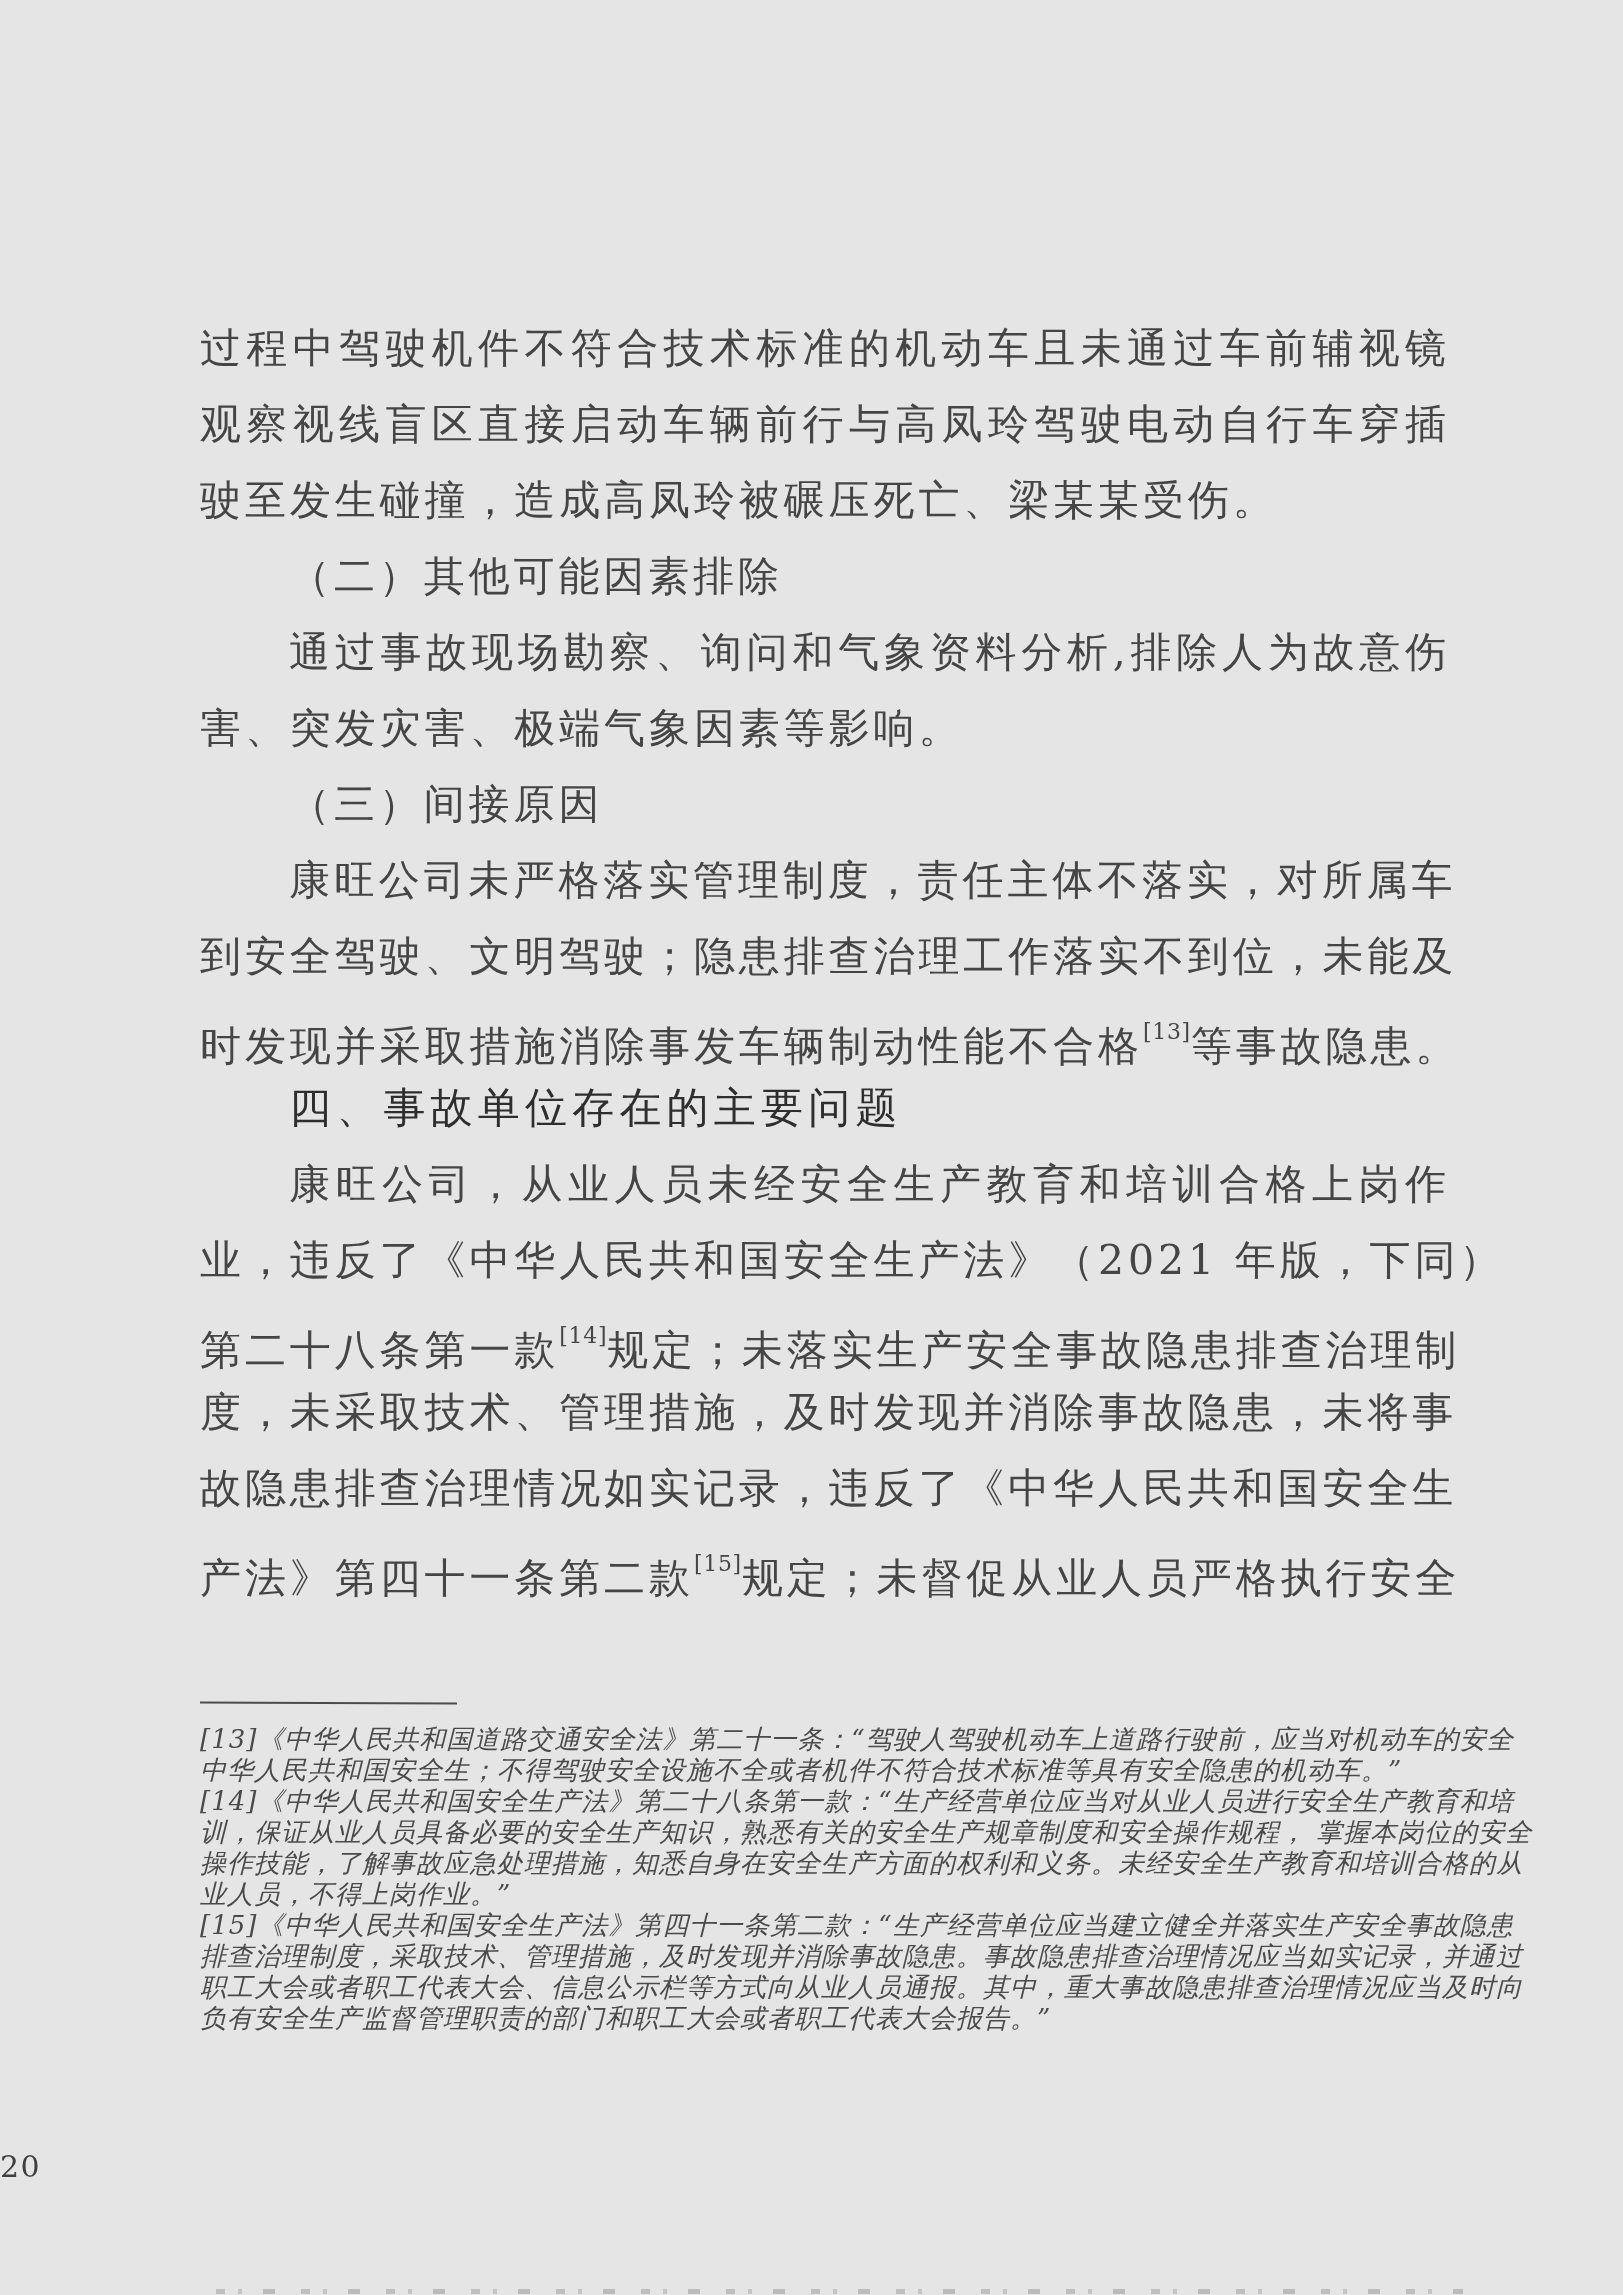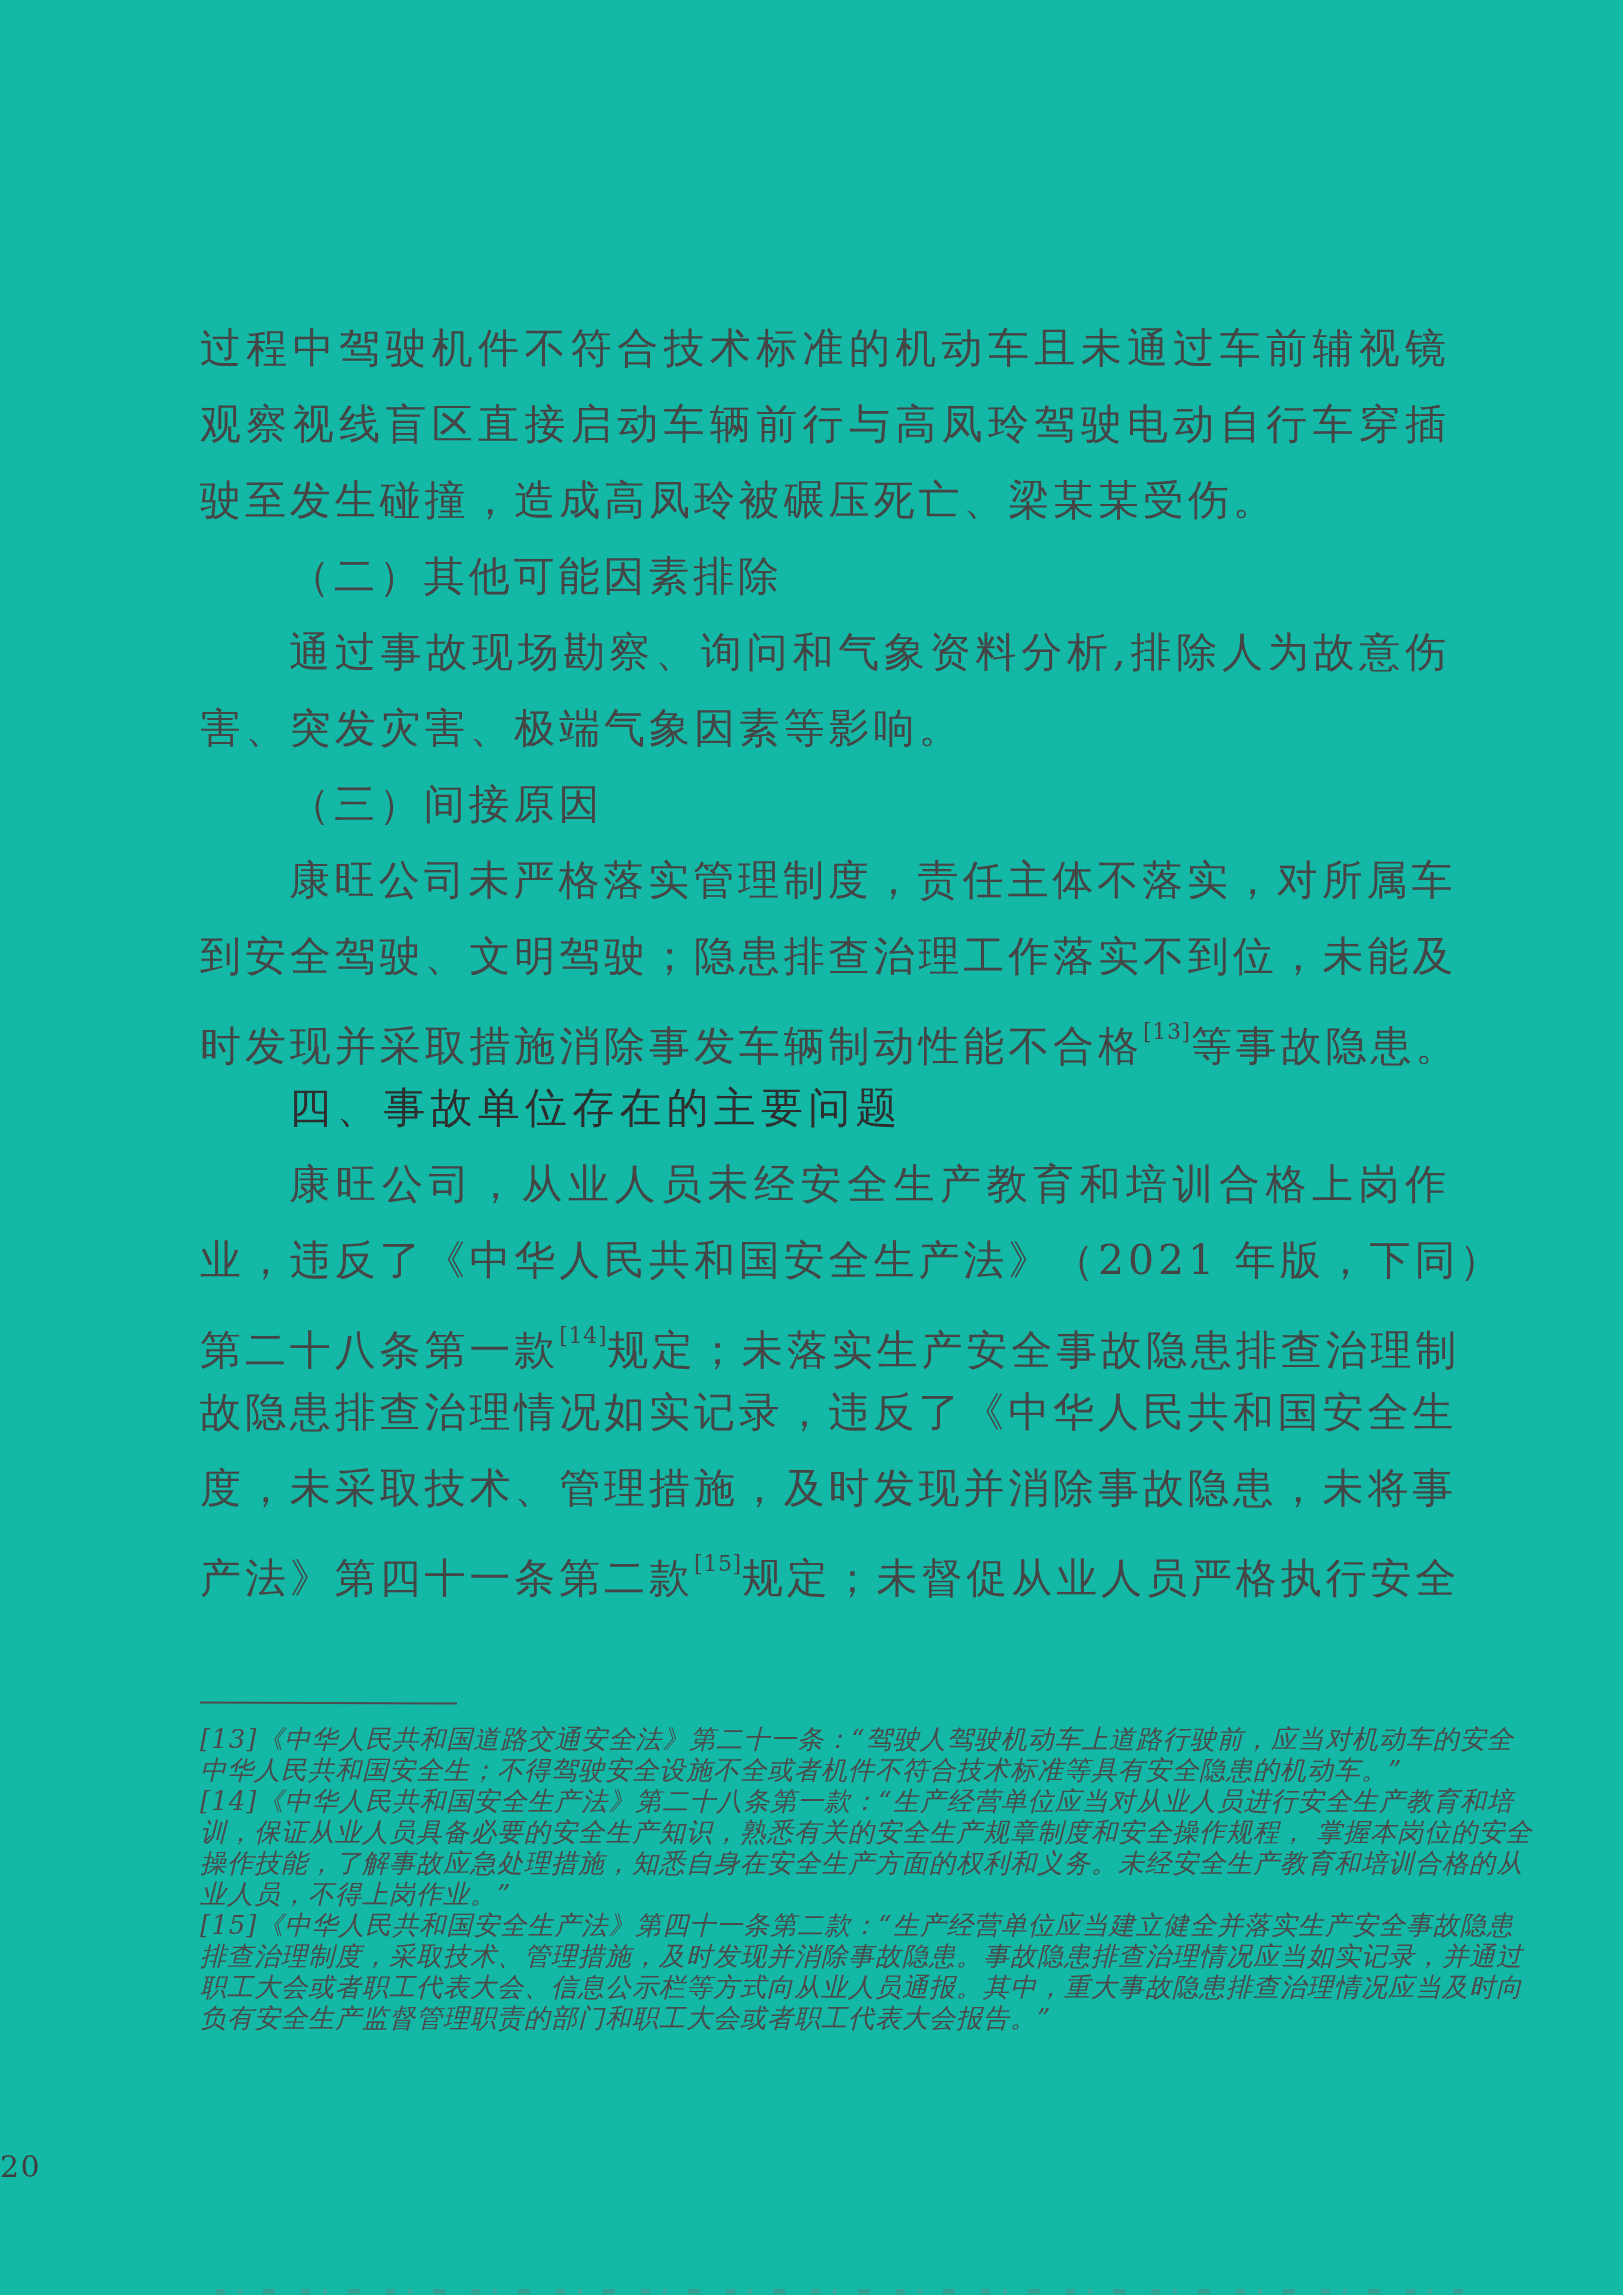--- a/index.html
+++ b/index.html
@@ -1,19 +1,19 @@
 <!DOCTYPE html>
 <html style="font-size:10.5px"><head>
 <meta charset="utf-8">
 <style>
   html,body { margin:0; padding:0; background:#ffffff; }
   .page {
     position:relative;
     width:1623px; height:2295px;
-    background:#14b8a6;
+    background:#e5e5e5;
     overflow:hidden;
     font-family:"DejaVu Serif","Liberation Serif",serif;
     color:#454545;
   }
   
   .body-text {
     position:absolute; left:200px; top:310px; width:1250px;
     font-size:41px; line-height:76px;
   }
   .line {
@@ -90,22 +90,22 @@
     <div class="line">到安全驾驶、文明驾驶；隐患排查治理工作落实不到位，未能及</div>
     <div class="line">
       <span>时发现并采取措施消除事发车辆制动性能不合格</span><span class="sup">[13]</span><span>等事故隐患。</span>
     </div>
     <div class="line heading end indent">四、事故单位存在的主要问题</div>
     <div class="line indent">康旺公司，从业人员未经安全生产教育和培训合格上岗作</div>
     <div class="line">业，违反了《中华人民共和国安全生产法》（2021 年版，下同）</div>
     <div class="line">
       <span>第二十八条第一款</span><span class="sup">[14]</span><span>规定；未落实生产安全事故隐患排查治理制</span>
     </div>
+    <div class="line">度，未采取技术、管理措施，及时发现并消除事故隐患，未将事</div>
     <div class="line">故隐患排查治理情况如实记录，违反了《中华人民共和国安全生</div>
-    <div class="line">度，未采取技术、管理措施，及时发现并消除事故隐患，未将事</div>
     <div class="line">
       <span>产法》第四十一条第二款</span><span class="sup">[15]</span><span>规定；未督促从业人员严格执行安全</span>
     </div>
   </div>
 
   <div class="fn-separator"></div>
 
   <div class="footnotes">
     <div class="fline">[13]《中华人民共和国道路交通安全法》第二十一条：“驾驶人驾驶机动车上道路行驶前，应当对机动车的安全</div>
     <div class="fline end">中华人民共和国安全生；不得驾驶安全设施不全或者机件不符合技术标准等具有安全隐患的机动车。”</div>

